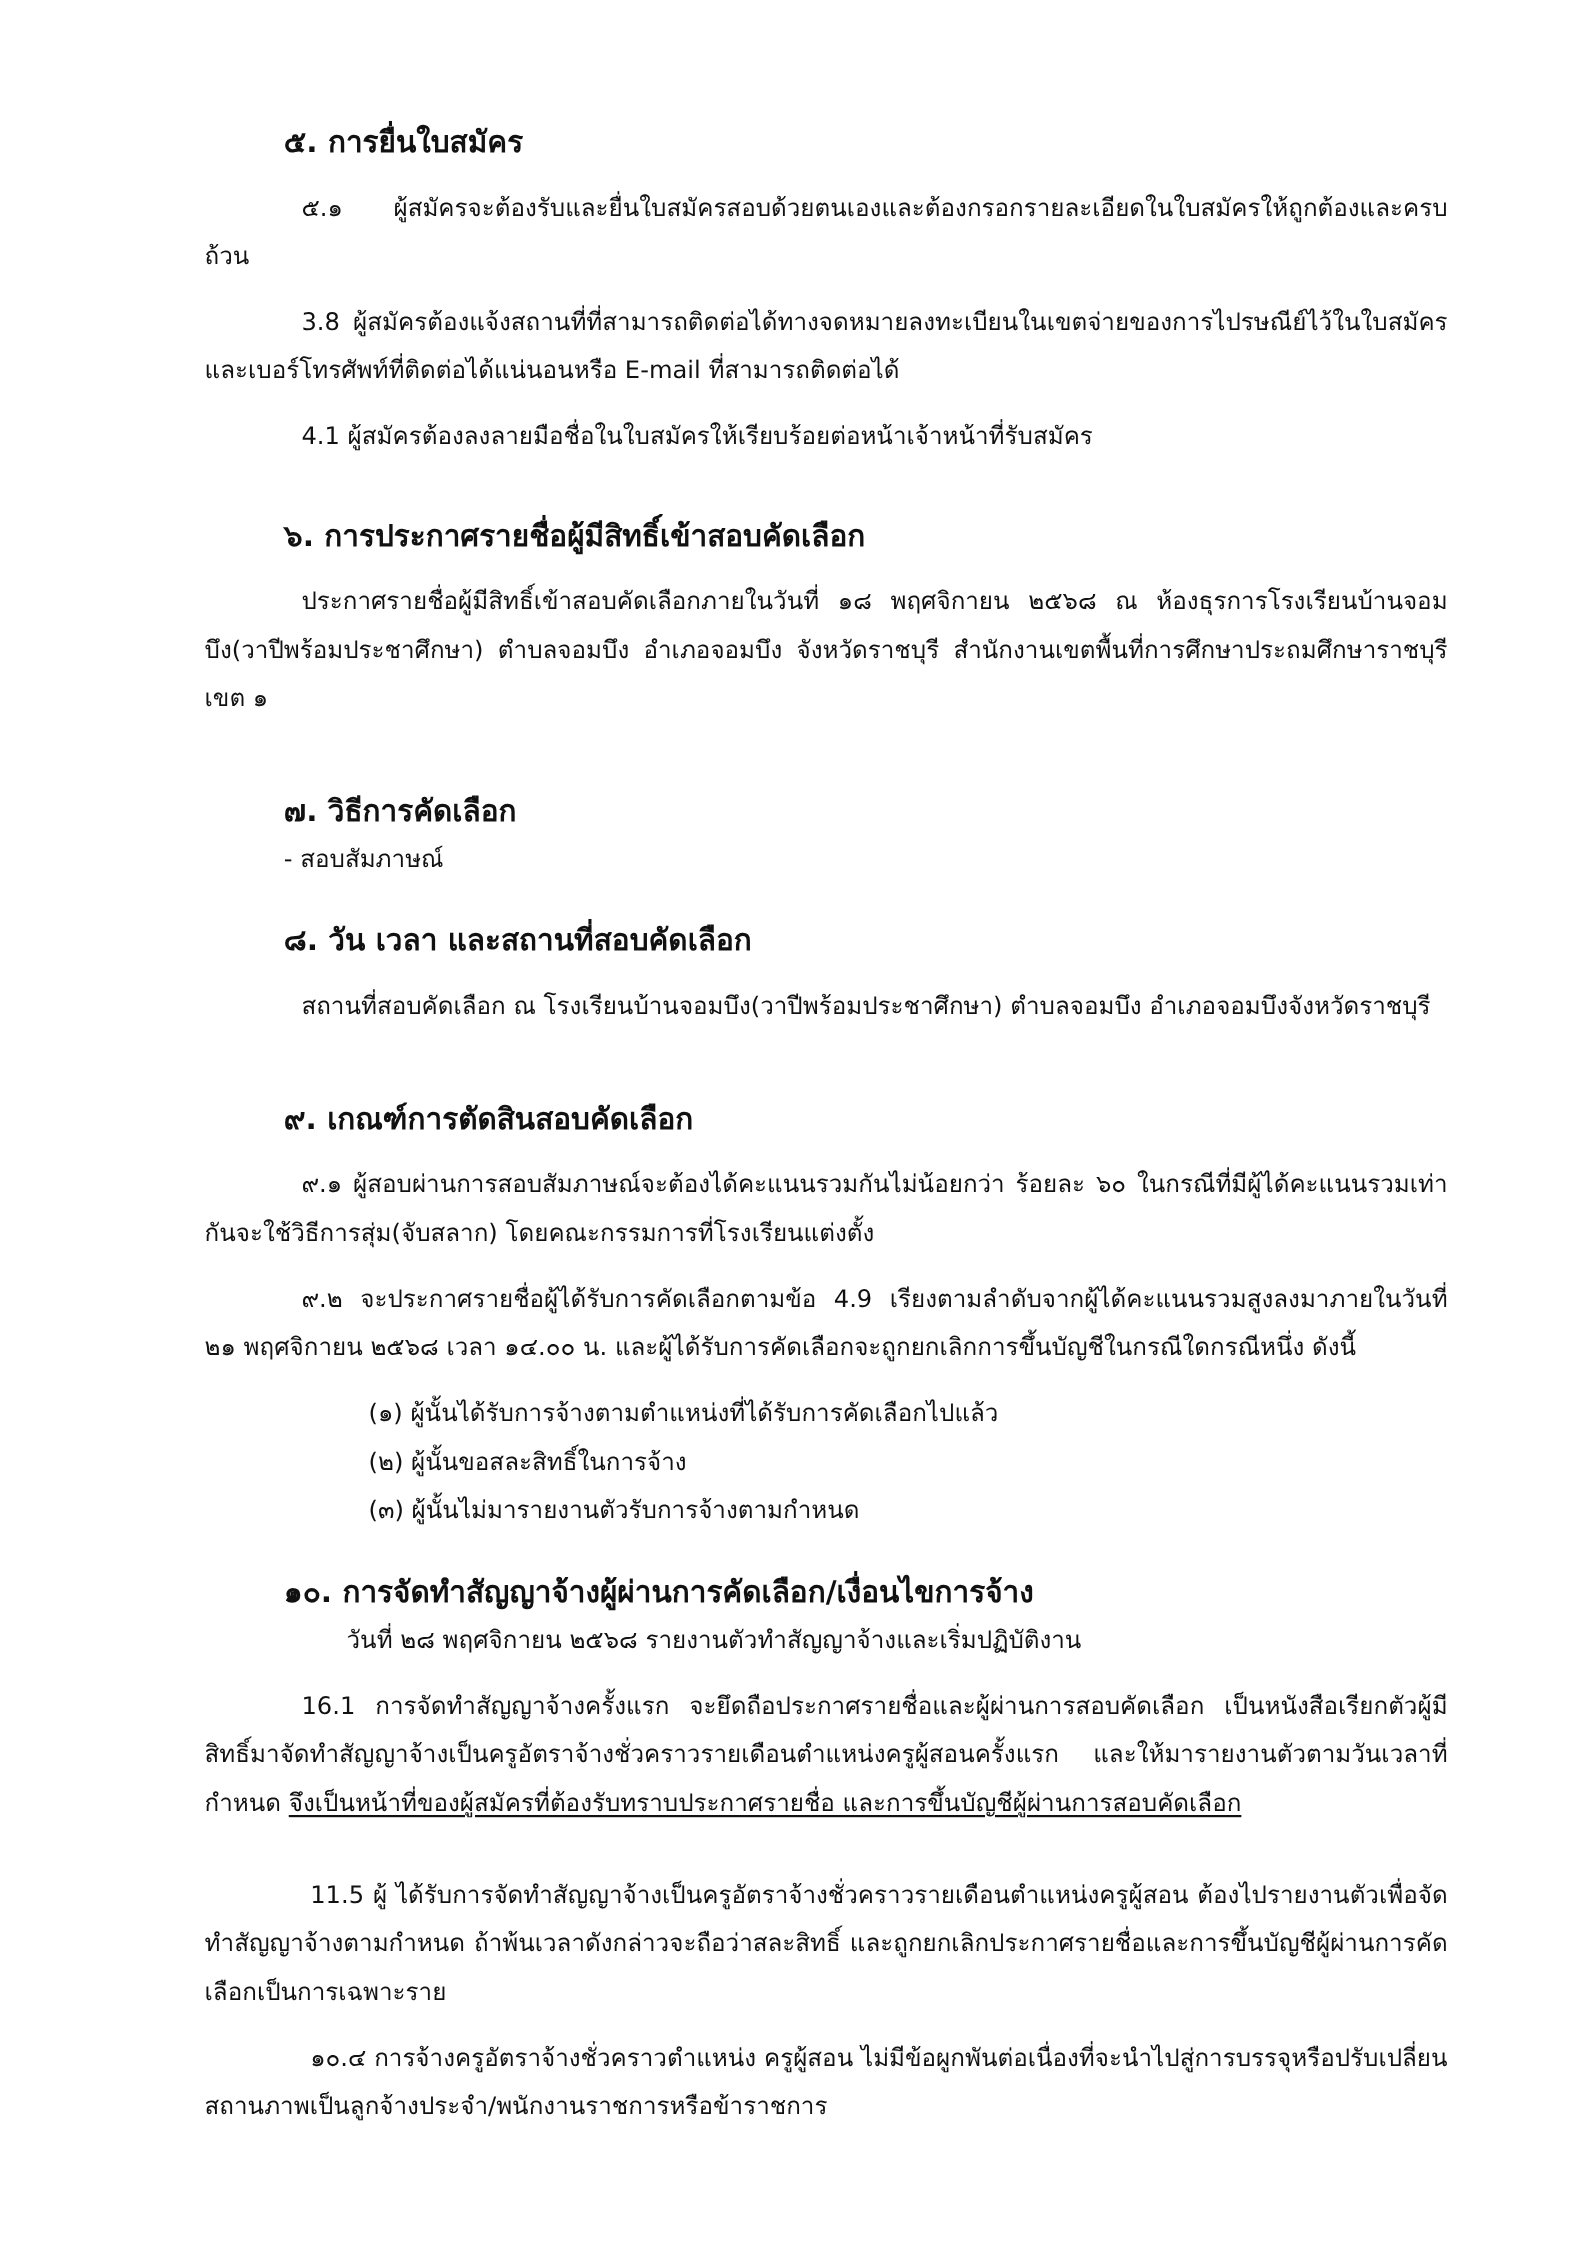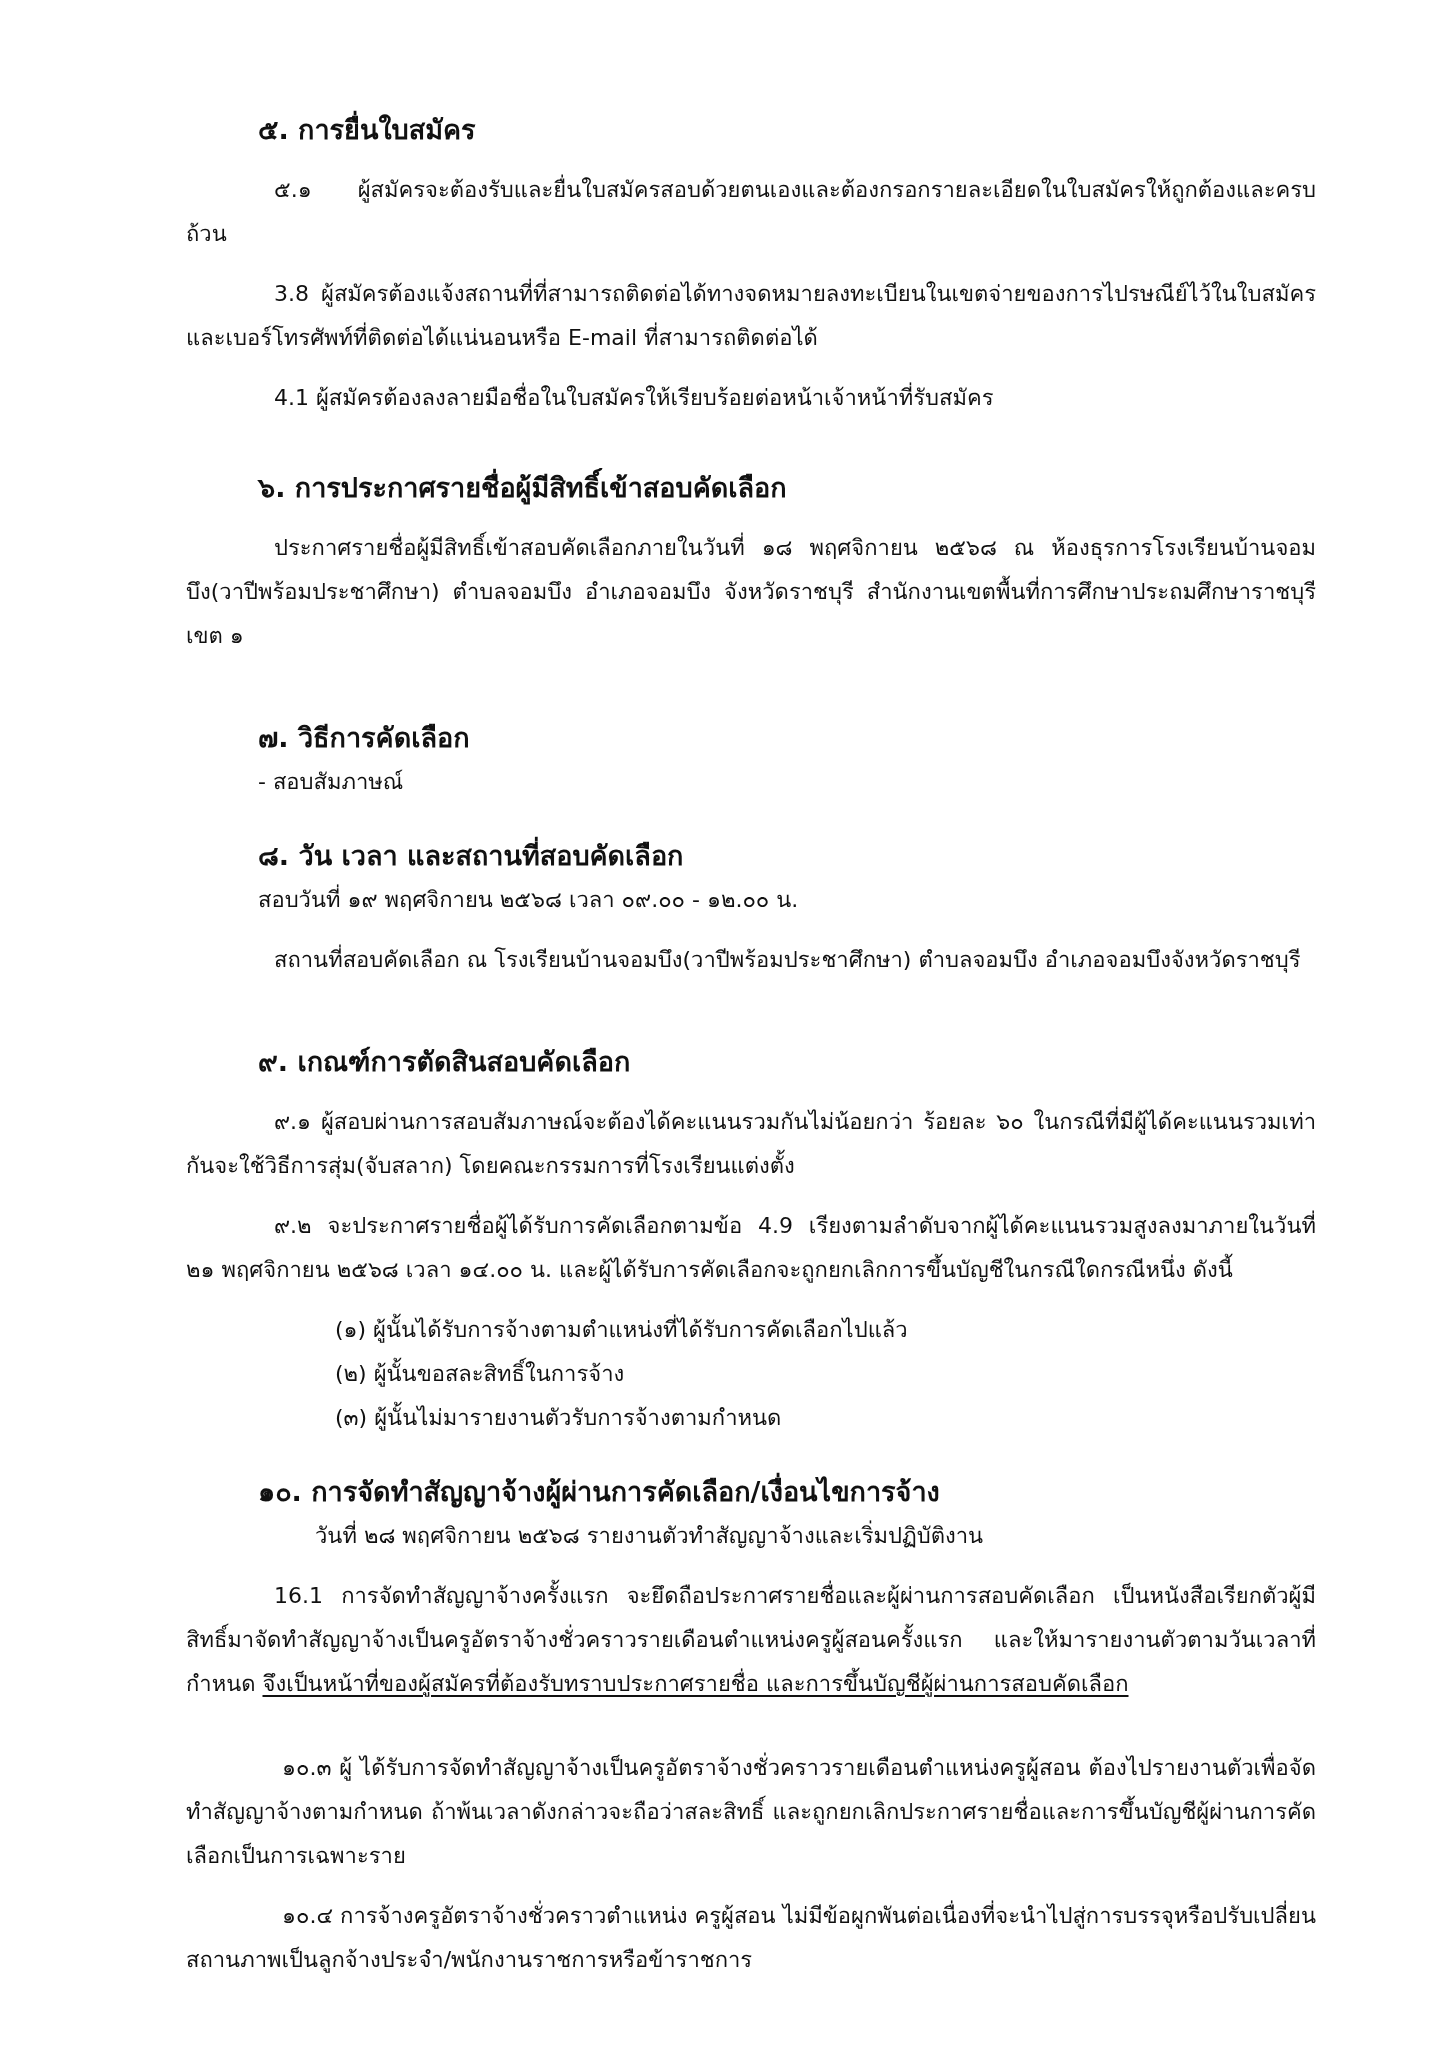--- a/index.html
+++ b/index.html
@@ -69,21 +69,20 @@
 
   <div class="section">
     <div class="heading">๗. วิธีการคัดเลือก</div>
     <p class="plain line-indent">- สอบสัมภาษณ์</p>
   </div>
 
   <div class="gap"></div>
 
   <div class="section">
     <div class="heading">๘.  วัน เวลา และสถานที่สอบคัดเลือก</div>
-    <p class="plain line-indent">สอบวันที่  ๑๙ พฤศจิกายน ๒๕๖๘  เวลา  ๐๙.๐๐ - ๑๒.๐๐ น.</p>
     <p class="para">สถานที่สอบคัดเลือก ณ โรงเรียนบ้านจอมบึง(วาปีพร้อมประชาศึกษา) ตำบลจอมบึง อำเภอจอมบึงจังหวัดราชบุรี</p>
   </div>
 
   <div class="gap-lg"></div>
 
   <div class="section">
     <div class="heading">๙.  เกณฑ์การตัดสินสอบคัดเลือก</div>
     <p class="para">๙.๑ ผู้สอบผ่านการสอบสัมภาษณ์จะต้องได้คะแนนรวมกันไม่น้อยกว่า ร้อยละ ๖๐ ในกรณีที่มีผู้ได้คะแนนรวมเท่ากันจะใช้วิธีการสุ่ม(จับสลาก) โดยคณะกรรมการที่โรงเรียนแต่งตั้ง</p>
     <p class="para">๙.๒ จะประกาศรายชื่อผู้ได้รับการคัดเลือกตามข้อ 4.9 เรียงตามลำดับจากผู้ได้คะแนนรวมสูงลงมาภายในวันที่  ๒๑ พฤศจิกายน ๒๕๖๘  เวลา ๑๔.๐๐ น. และผู้ได้รับการคัดเลือกจะถูกยกเลิกการขึ้นบัญชีในกรณีใดกรณีหนึ่ง ดังนี้</p>
     <div class="sublist-item">(๑) ผู้นั้นได้รับการจ้างตามตำแหน่งที่ได้รับการคัดเลือกไปแล้ว</div>
@@ -91,17 +90,17 @@
     <div class="sublist-item">(๓) ผู้นั้นไม่มารายงานตัวรับการจ้างตามกำหนด</div>
   </div>
 
   <div class="gap"></div>
 
   <div class="section">
     <div class="heading">๑๐.  การจัดทำสัญญาจ้างผู้ผ่านการคัดเลือก/เงื่อนไขการจ้าง</div>
     <p class="plain line-indent2">วันที่  ๒๘ พฤศจิกายน ๒๕๖๘  รายงานตัวทำสัญญาจ้างและเริ่มปฏิบัติงาน</p>
     <p class="para"><span>16.1 การจัดทำสัญญาจ้างครั้งแรก จะยึดถือประกาศรายชื่อและผู้ผ่านการสอบคัดเลือก เป็นหนังสือเรียกตัวผู้มีสิทธิ์มาจัดทำสัญญาจ้างเป็นครูอัตราจ้างชั่วคราวรายเดือนตำแหน่งครูผู้สอนครั้งแรก และให้มารายงานตัวตามวันเวลาที่กำหนด </span><u>จึงเป็นหน้าที่ของผู้สมัครที่ต้องรับทราบประกาศรายชื่อ และการขึ้นบัญชีผู้ผ่านการสอบคัดเลือก</u></p>
     <div style="height:8px"></div>
-    <p class="para deep">๑๐.๓ ผู้ ได้รับการจัดทำสัญญาจ้างเป็นครูอัตราจ้างชั่วคราวรายเดือนตำแหน่งครูผู้สอน ต้องไปรายงานตัวเพื่อจัดทำสัญญาจ้างตามกำหนด ถ้าพ้นเวลาดังกล่าวจะถือว่าสละสิทธิ์ และถูกยกเลิกประกาศรายชื่อและการขึ้นบัญชีผู้ผ่านการคัดเลือกเป็นการเฉพาะราย</p>
+    <p class="para deep">11.5 ผู้ ได้รับการจัดทำสัญญาจ้างเป็นครูอัตราจ้างชั่วคราวรายเดือนตำแหน่งครูผู้สอน ต้องไปรายงานตัวเพื่อจัดทำสัญญาจ้างตามกำหนด ถ้าพ้นเวลาดังกล่าวจะถือว่าสละสิทธิ์ และถูกยกเลิกประกาศรายชื่อและการขึ้นบัญชีผู้ผ่านการคัดเลือกเป็นการเฉพาะราย</p>
     <p class="para deep">๑๐.๔ การจ้างครูอัตราจ้างชั่วคราวตำแหน่ง ครูผู้สอน ไม่มีข้อผูกพันต่อเนื่องที่จะนำไปสู่การบรรจุหรือปรับเปลี่ยนสถานภาพเป็นลูกจ้างประจำ/พนักงานราชการหรือข้าราชการ</p>
   </div>
 
 </div>
 
 </body></html>

